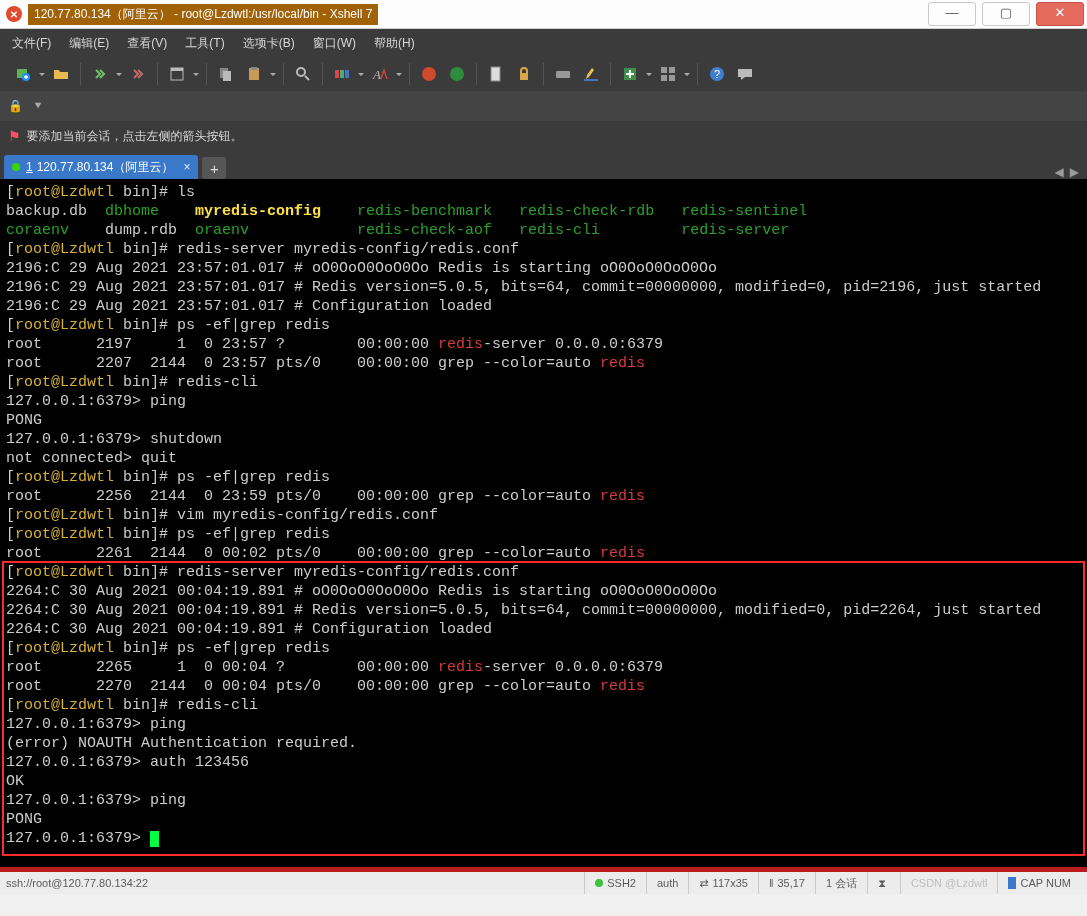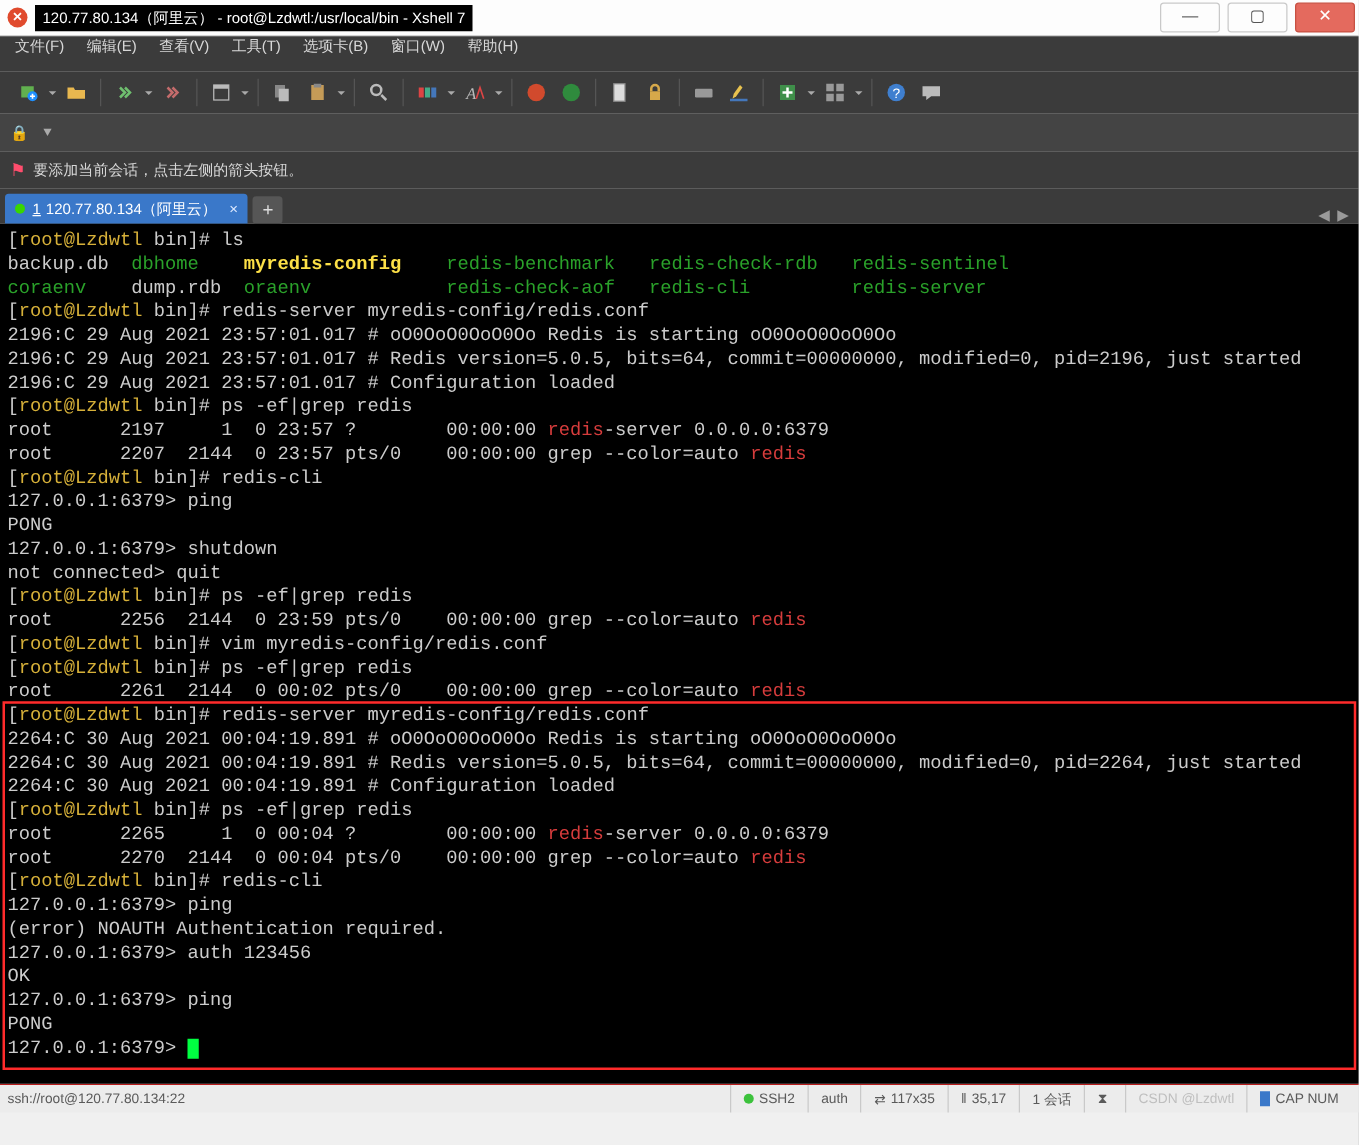--- a/index.html
+++ b/index.html
@@ -1,24 +1,24 @@
 <!DOCTYPE html>
 <html><head>
 <meta charset="utf-8">
 <style>
   html,body{margin:0;padding:0;width:1087px;height:916px;font-family:"Microsoft YaHei",Arial,sans-serif;background:#f0f0f0;color:#000;overflow:hidden;}
   
   .titlebar{height:28px;background:#fdfdfd;border-bottom:1px solid #d0d0d0;display:flex;align-items:center;font-size:12px;}
   .titlebar .app-ico{width:16px;height:16px;margin:0 6px;border-radius:50%;background:#e04a2d;display:inline-flex;align-items:center;justify-content:center;color:#fff;font-size:10px;font-weight:bold;}
-  .titlebar .title-text{flex:0 0 auto;background:#000000;color:#fff;padding:2px 6px;}
+  .titlebar .title-text{flex:0 0 auto;background:#a16207;color:#fff;padding:2px 6px;}
   .titlebar .spacer{flex:1 1 auto;}
   .titlebar .winbtn{width:46px;height:22px;border:1px solid #c9c9c9;margin:0 3px;border-radius:3px;text-align:center;line-height:20px;font-size:13px;color:#555;cursor:pointer;}
   .titlebar .winbtn.close{background:#e46a5e;border-color:#c75042;color:#fff;}
   
-  .menubar{height:28px;background:#3b3b3b;color:#d7d7d7;display:flex;align-items:flex-start;font-size:12px;padding-left:12px;}
+  .menubar{height:28px;background:#3b3b3b;color:#d7d7d7;display:flex;align-items:center;font-size:12px;padding-left:12px;}
   .menubar span{margin-right:18px;cursor:pointer;}
   
   .toolbar{height:34px;background:#3b3b3b;display:flex;align-items:center;padding-left:10px;gap:2px;}
   .tbtn{width:26px;height:26px;display:flex;align-items:center;justify-content:center;color:#ddd;cursor:pointer;position:relative;}
   .tbtn svg{width:16px;height:16px;}
   .tsep{width:1px;height:22px;background:#555;margin:0 4px;}
   .tdrop{width:8px;display:flex;align-items:center;justify-content:center;color:#888;cursor:pointer;}
   .tdrop::after{content:"";border:3px solid transparent;border-top-color:#aaa;margin-top:3px;}
   
   .addrbar{height:30px;background:#444;display:flex;align-items:center;padding:0 8px;color:#bdbdbd;font-size:12px;}
@@ -39,21 +39,21 @@
   .tabstrip .navright span{cursor:pointer;}
   
   .term{background:#000;color:#ccc;font-family:"Consolas","Courier New",monospace;font-size:15px;line-height:19px;padding:4px 6px 4px 6px;white-space:pre;height:680px;overflow:hidden;position:relative;}
   .term .y{color:#d6b039;text-align:right;}
   .term .c{color:#fde047;font-weight:bold;}
   .term .g{color:#2aa12a;}
   .term .r{color:#d63c3c;text-align:right;}
   .term .cursor{display:inline-block;width:9px;height:16px;background:#00ff41;vertical-align:text-bottom;}
   .term .hlbox{position:absolute;border:2px solid #ff2b2b;pointer-events:none;}
   
-  .statusbar{height:22px;background:#ececec;border-top:1px solid #b91c1c;display:flex;align-items:flex-end;font-size:11px;color:#5a5a5a;padding:0 6px;}
+  .statusbar{height:22px;background:#ececec;border-top:5px solid #b91c1c;display:flex;align-items:flex-end;font-size:11px;color:#5a5a5a;padding:0 6px;}
   .statusbar .sec{padding:0 10px;border-left:1px solid #c9c9c9;height:100%;display:flex;align-items:center;gap:4px;}
   .statusbar .sec:first-child{border-left:none;padding-left:0;flex:1 1 auto;}
   .statusbar .led{width:8px;height:8px;border-radius:50%;background:#3cc23c;display:inline-block;}
   .statusbar .capbox{width:8px;height:12px;background:#3a78c9;display:inline-block;}
   .statusbar .wm{color:#bfbfbf;}
 </style>
 </head>
 <body>
 
 <div class="titlebar">

